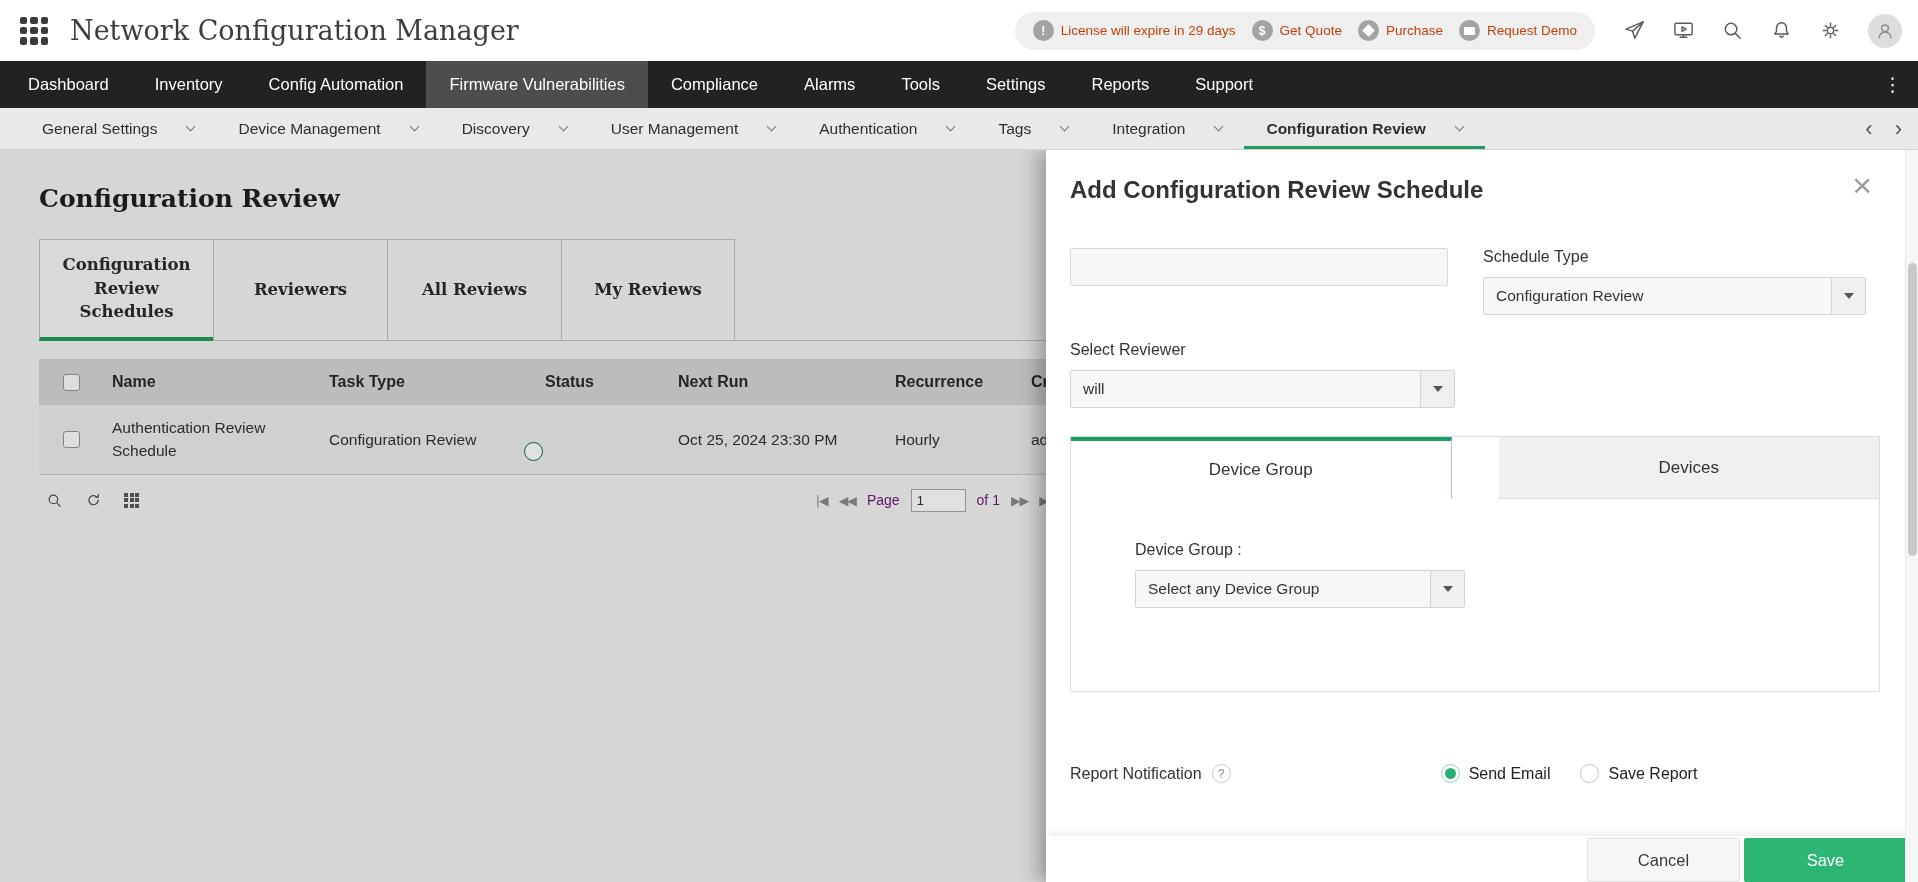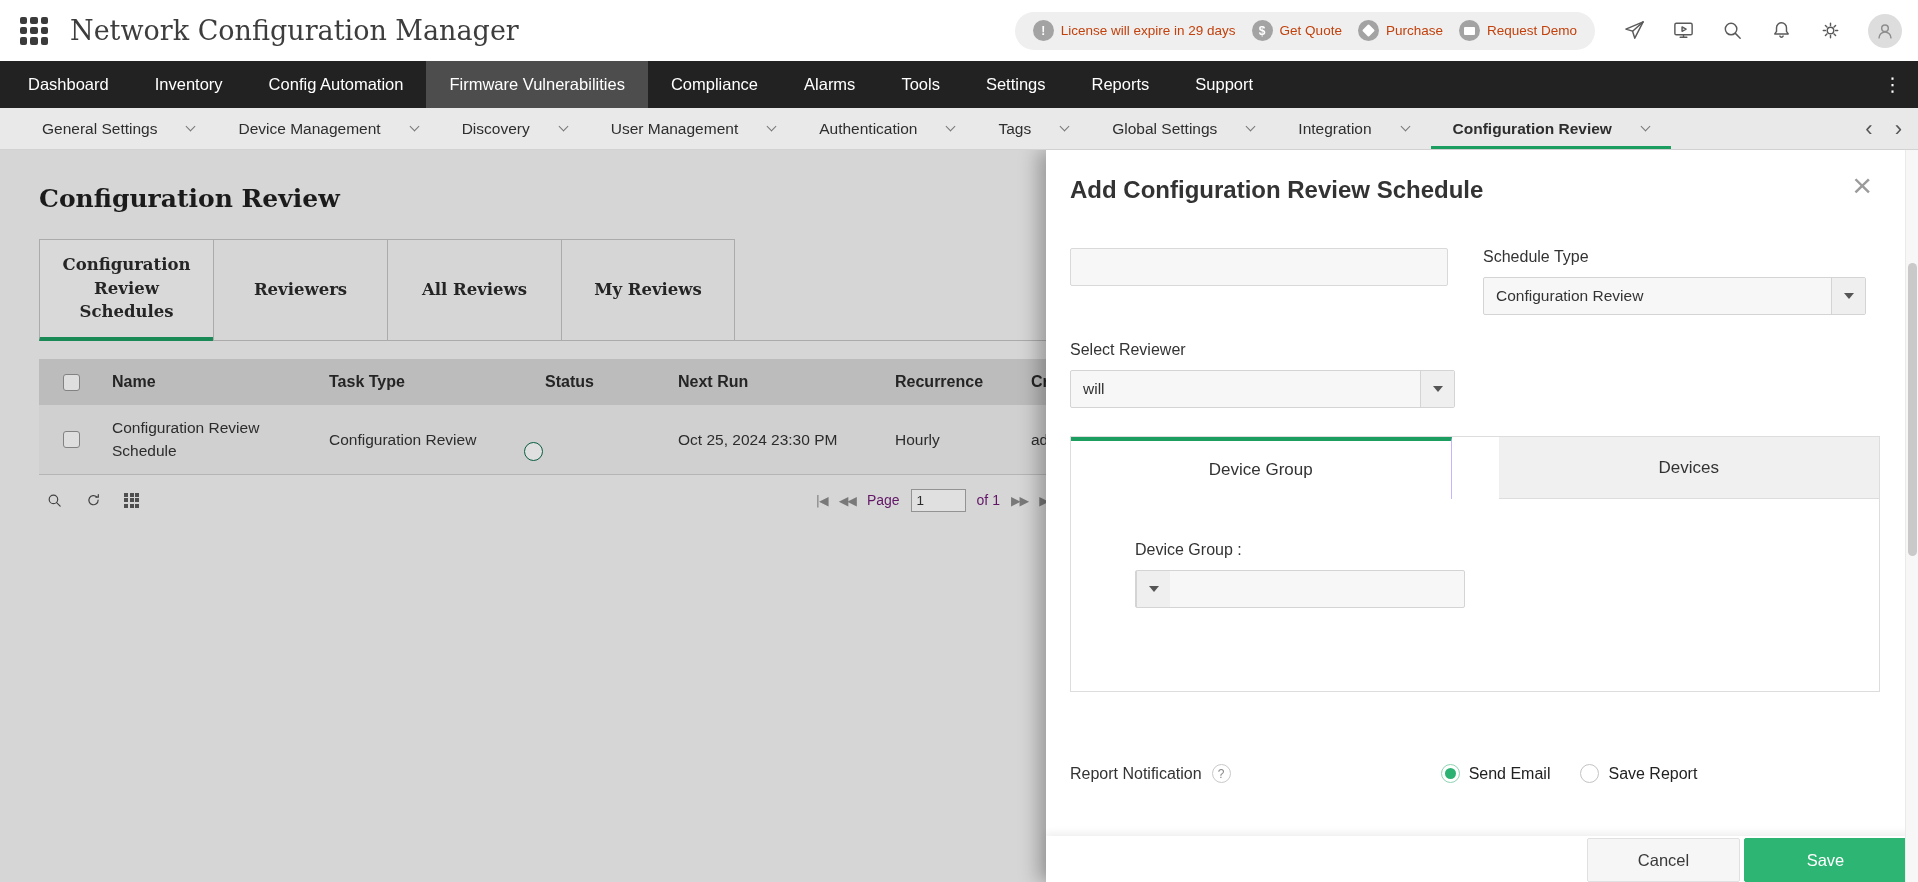--- a/index.html
+++ b/index.html
@@ -212,24 +212,20 @@
     </div>
   <div class="subnav-item">
       <span>Authentication</span>
       <i class="chev"></i>
     </div>
   <div class="subnav-item">
       <span>Tags</span>
       <i class="chev"></i>
     </div>
   <div class="subnav-item">
-      <span>Global Settings</span>
-      <i class="chev"></i>
-    </div>
-  <div class="subnav-item">
       <span>Integration</span>
       <i class="chev"></i>
     </div>
   <div class="subnav-item active">
       <span>Configuration Review</span>
       <i class="chev"></i>
     </div>
   <div class="subnav-arrows">
     <span>‹</span>
     <span>›</span>
@@ -256,21 +252,21 @@
       <div class="c2">Task Type</div>
       <div class="c3">Status</div>
       <div class="c4">Next Run</div>
       <div class="c5">Recurrence</div>
       <div class="c6">Cre</div>
     </div>
     <div class="trow tbody-row">
       <div class="c0">
           <span class="checkbox"></span>
         </div>
-      <div class="c1 two-line">Configuration Review Schedule</div>
+      <div class="c1 two-line">Authentication Review Schedule</div>
       <div class="c2">Configuration Review</div>
       <div class="c3"><span class="toggle"><span class="knob"></span></span></div>
       <div class="c4">Oct 25, 2024 23:30 PM</div>
       <div class="c5">Hourly</div>
       <div class="c6">ad</div>
     </div>
   </div>
 
   <div class="table-footer">
     <span class="tf-icon">
@@ -343,20 +339,21 @@
     </div>
 
     <div class="card">
       <div class="card-tabs">
         <div class="card-tab active">Device Group</div>
         <div class="card-tab inactive">Devices</div>
       </div>
       <div class="card-body">
         <div class="field-label">Device Group :</div>
         <div class="select w330">
+          <span class="select-value">Select any Device Group</span>
           <span class="select-btn">
               <i class="caret"></i>
             </span>
         </div>
       </div>
     </div>
 
     <div class="report-row">
       <span style="font-size:16px;">Report Notification</span>
       <span class="help-badge">?</span>

